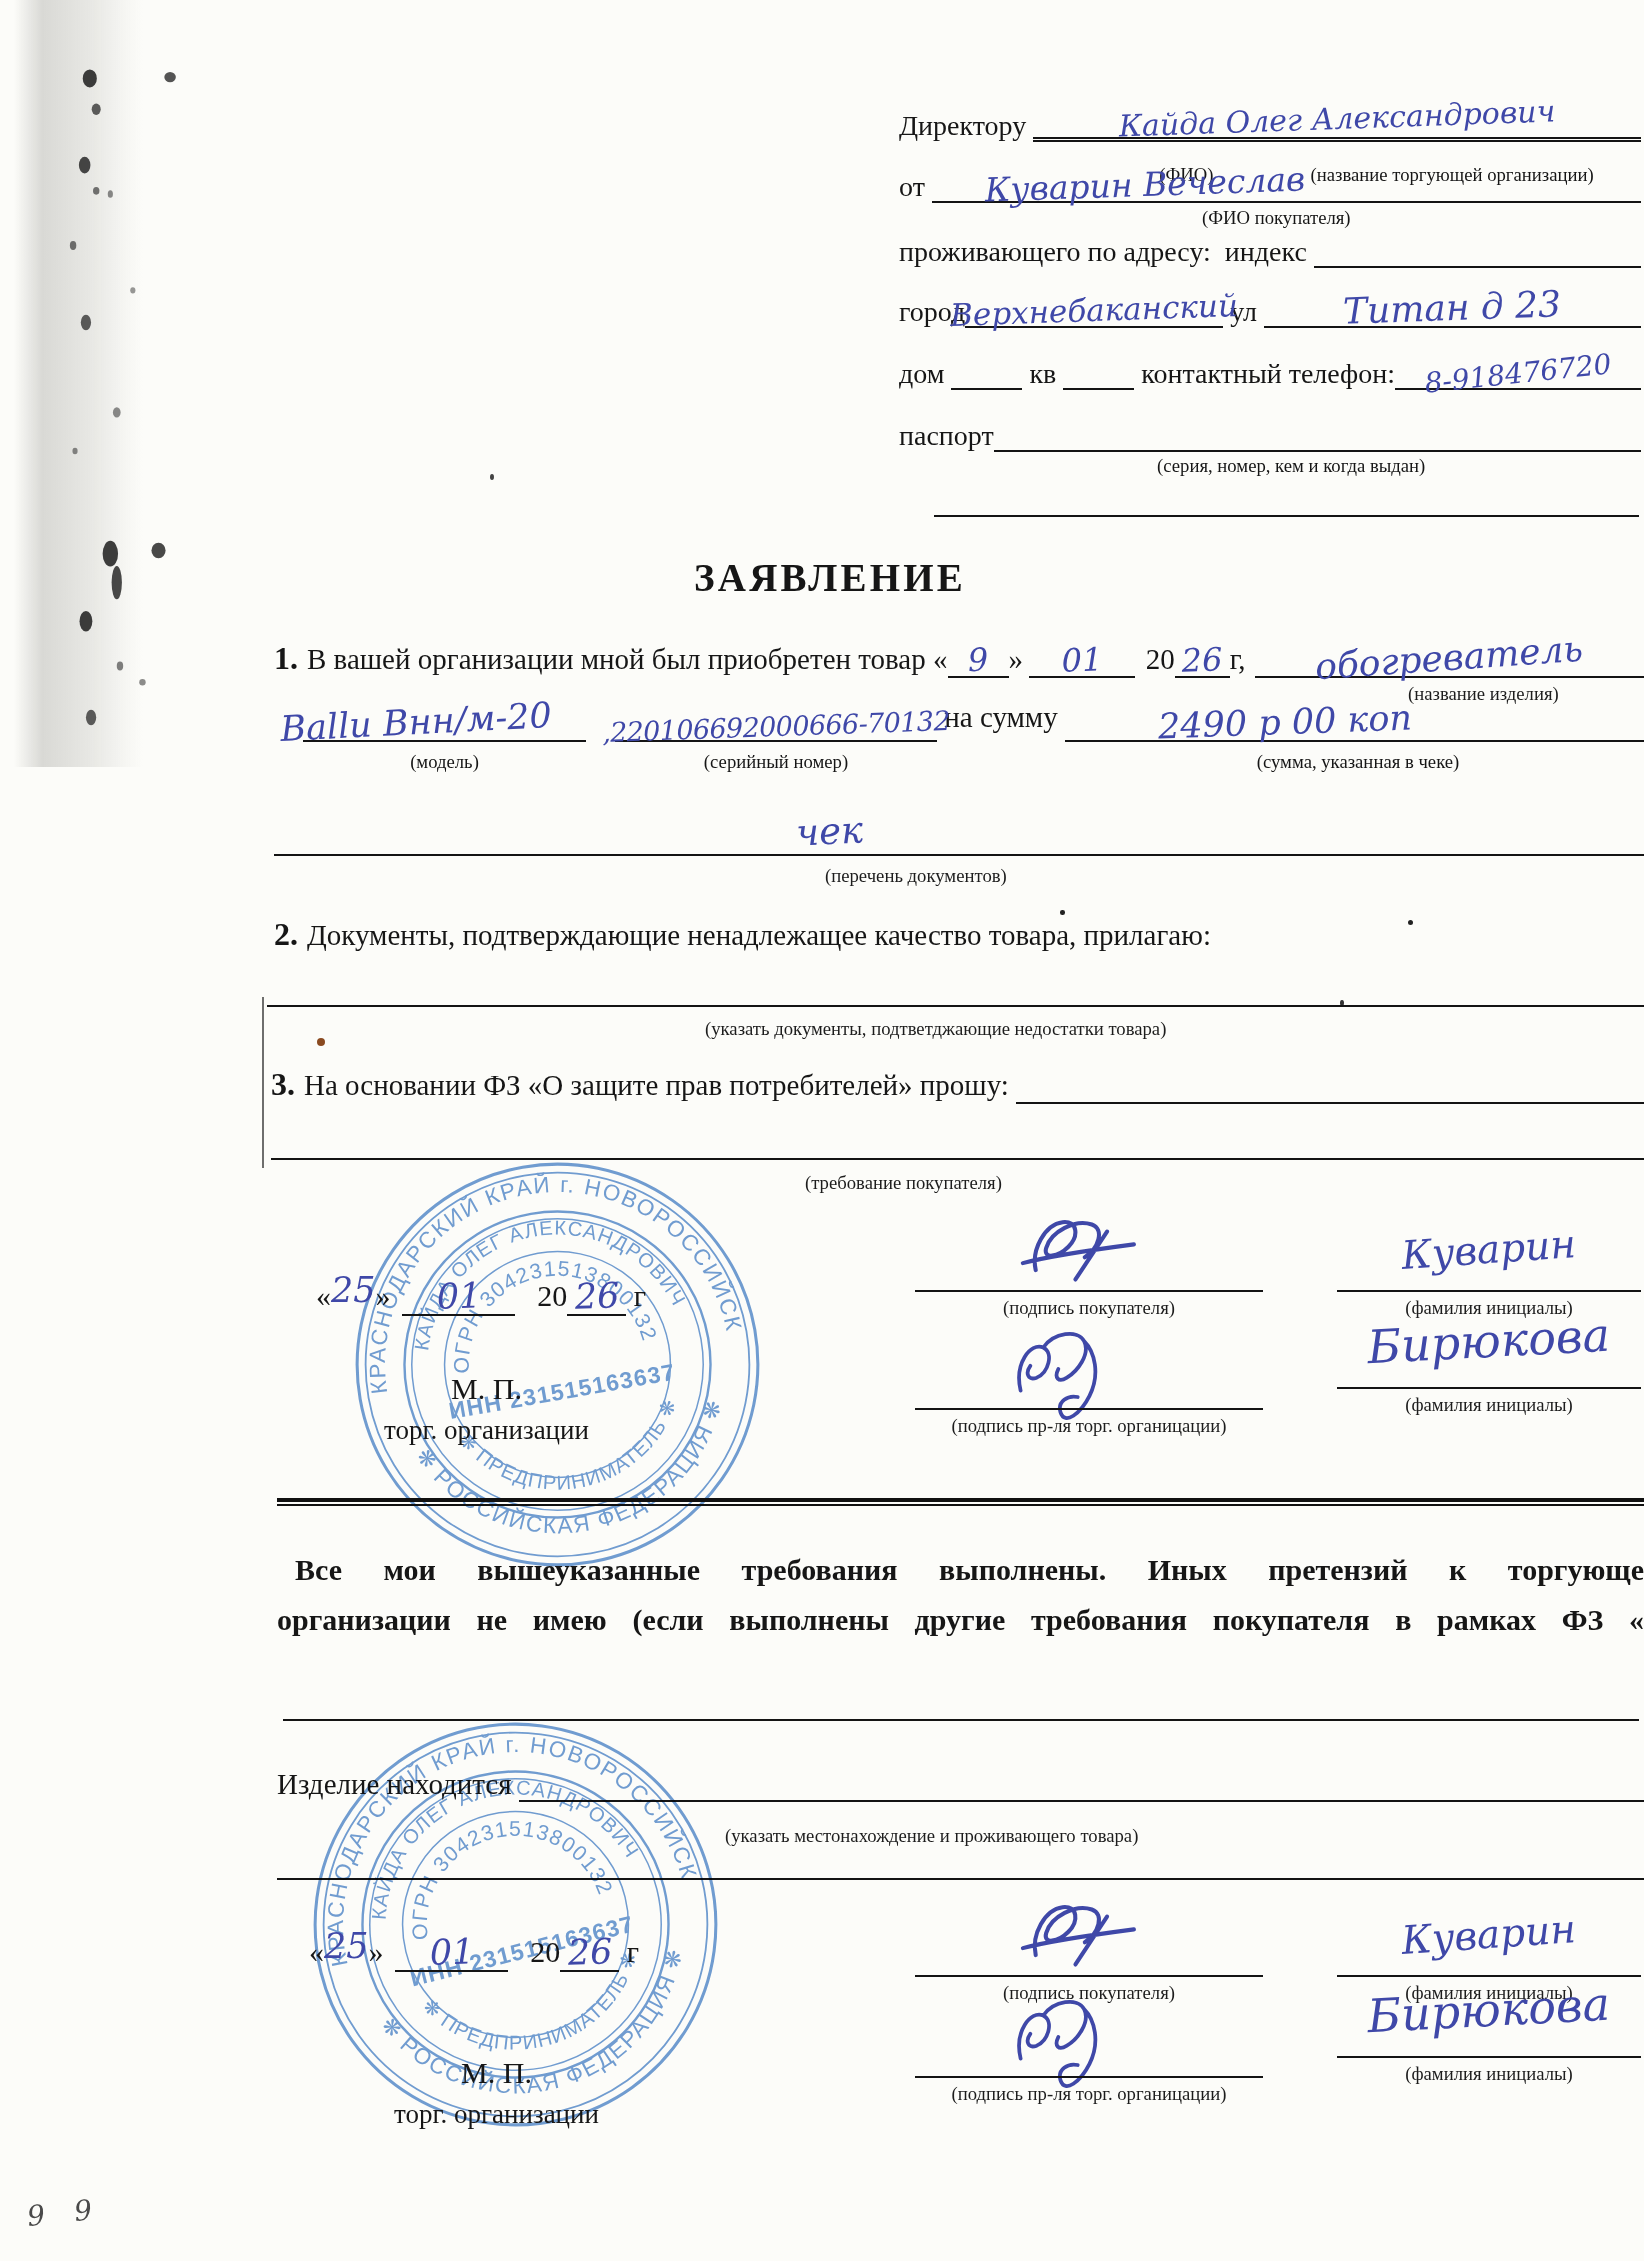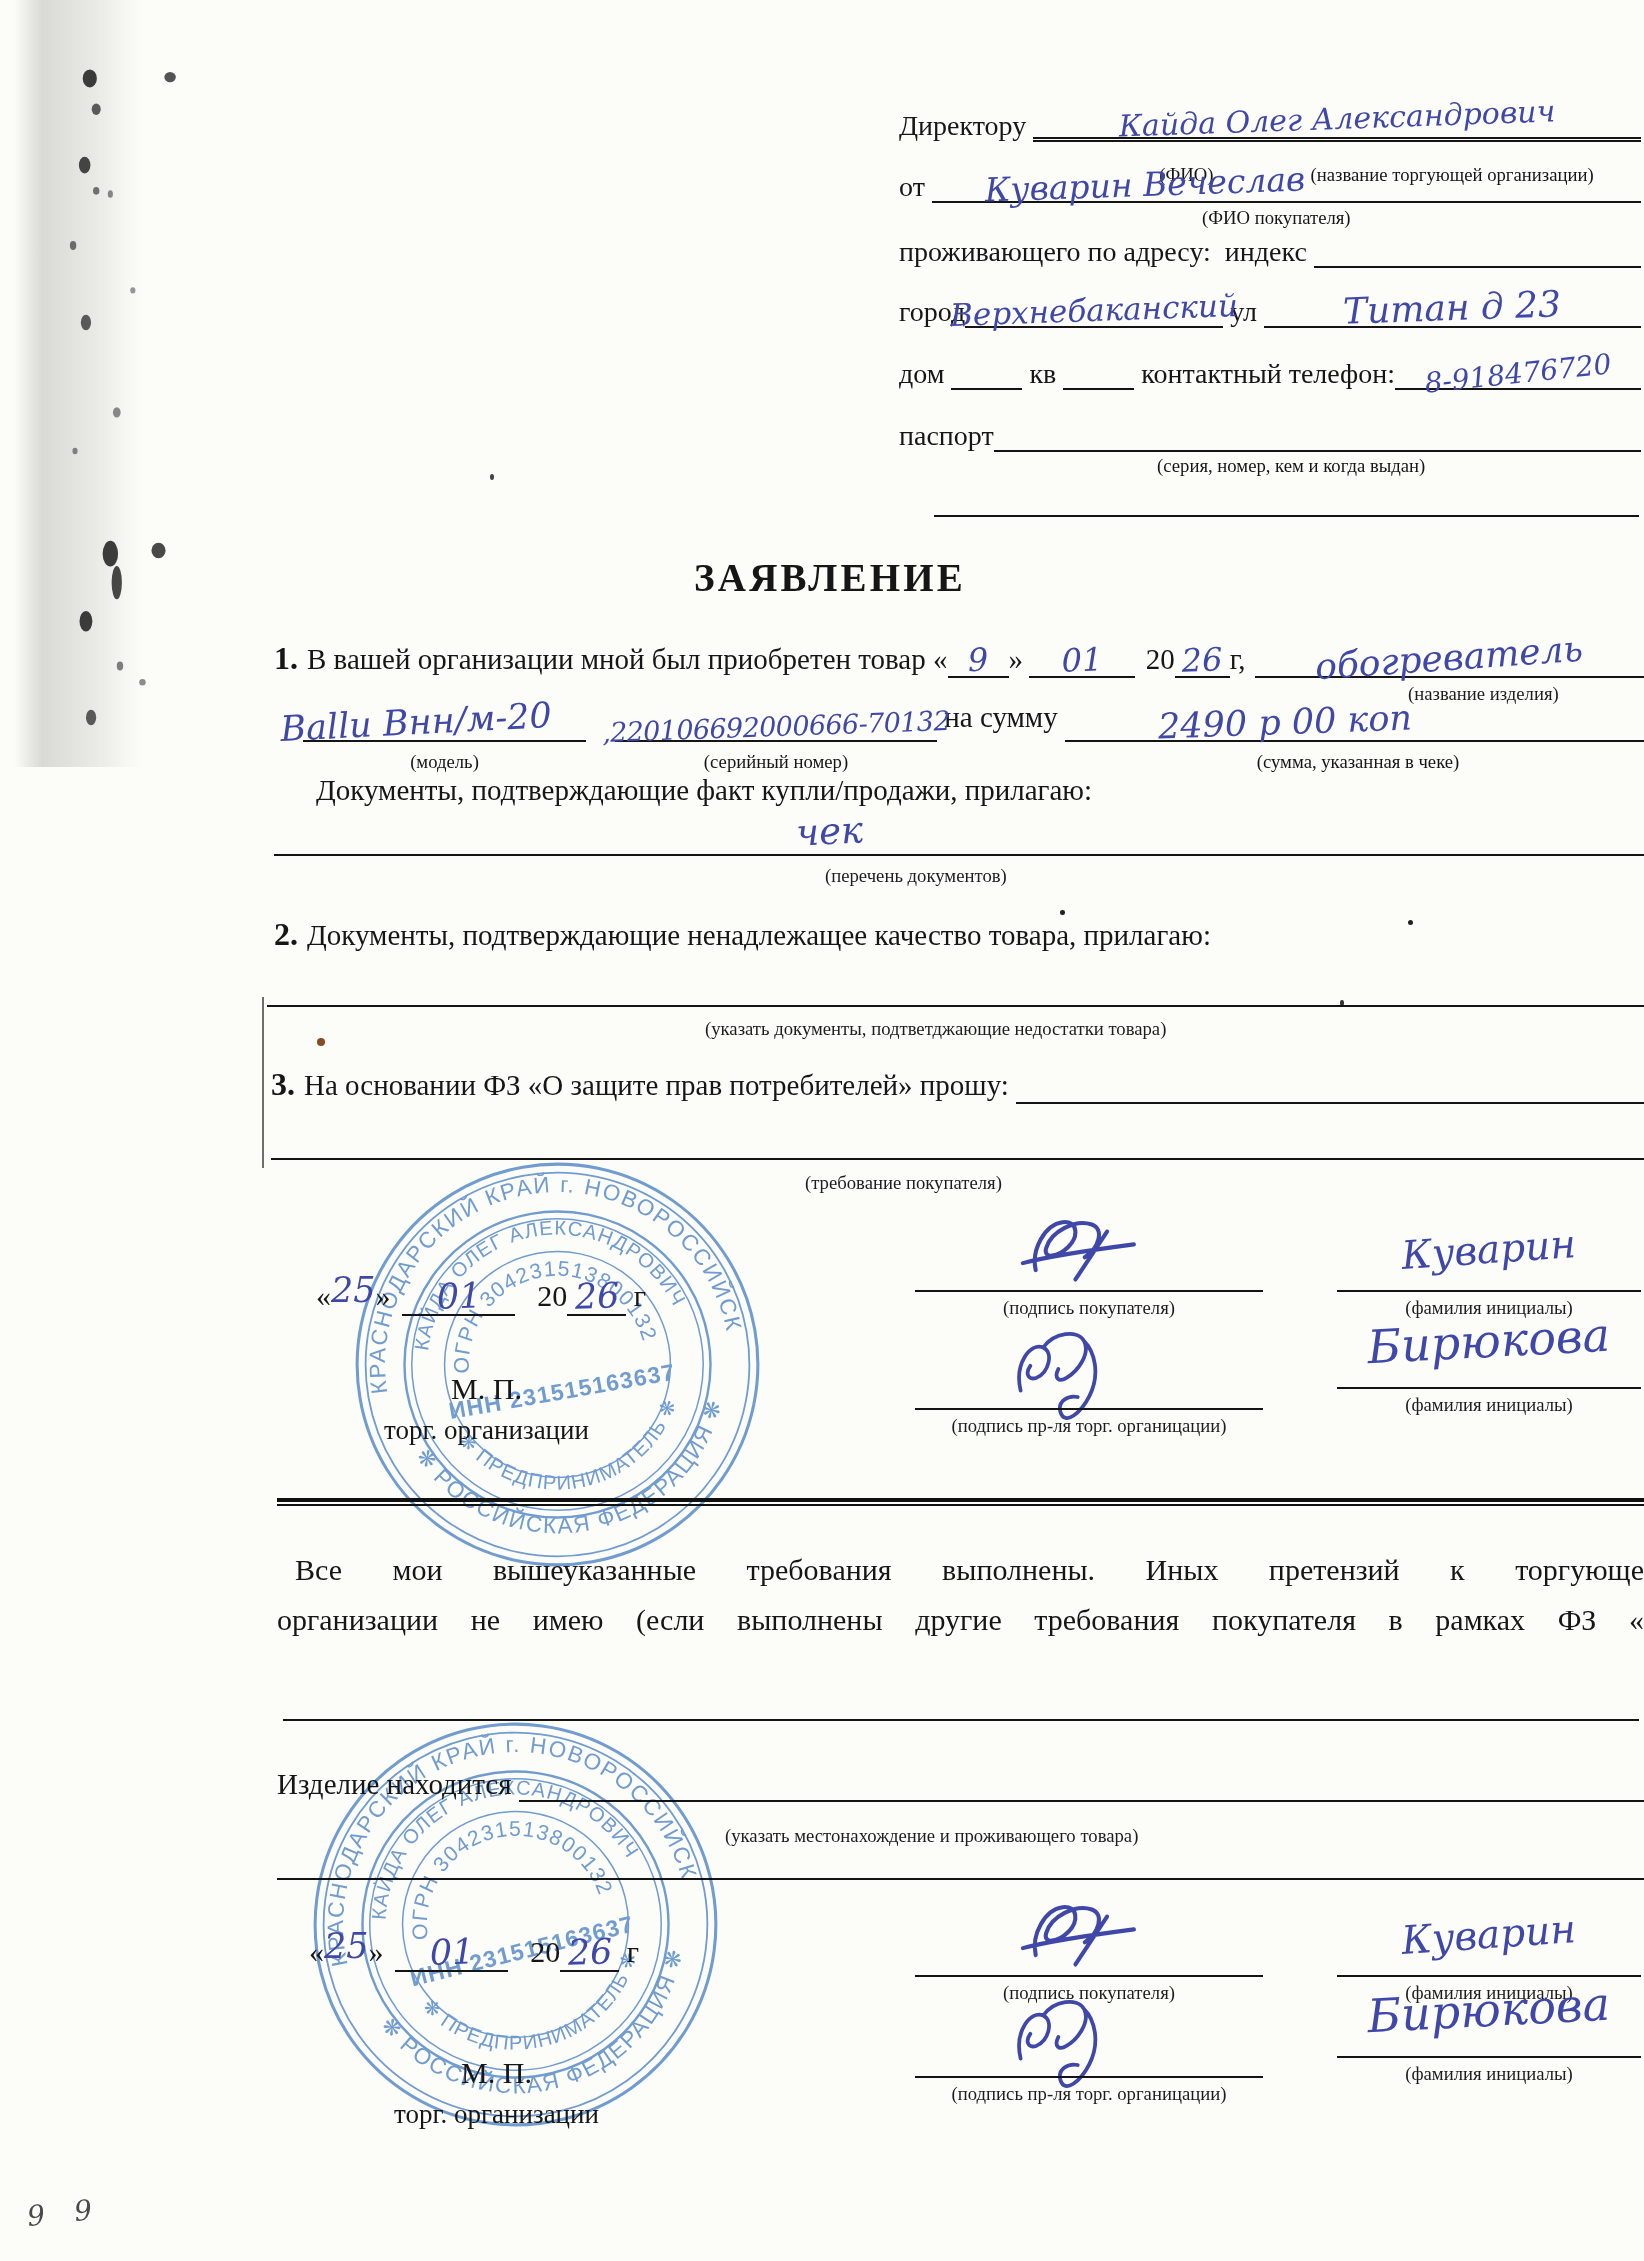--- a/index.html
+++ b/index.html
@@ -53,21 +53,21 @@
   .sig{display:block;}
   .name-hw{font-family:"DejaVu Serif",serif;font-style:italic;color:var(--ink);white-space:nowrap;}
   
   .stamp{position:absolute;width:425px;height:425px;opacity:.82;mix-blend-mode:multiply;}
   .stamp text{fill:var(--stamp);font-family:"Liberation Sans",sans-serif;}
   .stamp .r1{font-size:37px;letter-spacing:3px;}
   .stamp .r2{font-size:33px;letter-spacing:2px;}
   .stamp .r3{font-size:35px;letter-spacing:2px;}
   .stamp .inn{font-size:38px;letter-spacing:2px;font-weight:bold;}
   
-  .para{position:absolute;left:277px;top:1545px;width:1367px;font-size:30px;font-weight:normal;line-height:50px;}
+  .para{position:absolute;left:277px;top:1545px;width:1367px;font-size:30px;font-weight:bold;line-height:50px;}
   .para .jline{text-align:justify;text-align-last:justify;white-space:normal;}
   .para .lastline{display:flex;align-items:baseline;}
   .divider{position:absolute;left:277px;top:1498px;width:1367px;height:9.7px;
     background:linear-gradient(to bottom,#111 0 3.9px,rgba(0,0,0,0) 3.9px 5.8px,#111 5.8px 8.4px,rgba(0,0,0,0) 8.4px);}
   .mp{position:absolute;text-align:center;font-size:30px;}
   .mp .sub{font-size:27px;margin-top:9px;}
   .date-row{position:absolute;display:flex;align-items:baseline;font-size:30px;}
   .date-row .hw{position:relative;top:-3.9px;font-size:35px;}
   .date-row .u>.hw{position:absolute;top:auto;}
 </style>
@@ -199,23 +199,20 @@
     <span class="u grow" style="height:41px;">
       <span class="hw" style="left:38%;font-size:35px;">2490 р 00 коп</span>
     </span>
   </div>
   <div class="caprow" style="left:303px;top:751px;width:1341px;">
     <span class="center-cell" style="width:283px;">(модель)</span>
     <span class="center-cell" style="width:322px;margin-left:29px;">(серийный номер)</span>
     <span class="center-cell" style="flex:1;margin-left:135px;">(сумма, указанная в чеке)</span>
   </div>
 
-  <div class="row" style="left:316px;top:772px;">
-    <span class="txt">Документы, подтверждающие факт купли/продажи, прилагаю:</span>
-  </div>
   <span class="hw" style="position:absolute;left:796px;top:813px;font-size:37px;transform:rotate(-3deg);">чек</span>
   <div class="line" style="left:274px;top:854px;width:1370px;"></div>
   <div class="cap" style="left:825px;top:865px;">(перечень документов)</div>
 
   <div class="row" style="left:274px;top:914px;width:1370px;">
     <b class="num">2.</b>
     <span class="txt">Документы, подтверждающие ненадлежащее качество товара, прилагаю:</span>
   </div>
   <div class="line" style="left:267px;top:1005px;width:1377px;"></div>
   <div class="cap" style="left:705px;top:1018px;">(указать документы, подтветджающие недостатки товара)</div>

